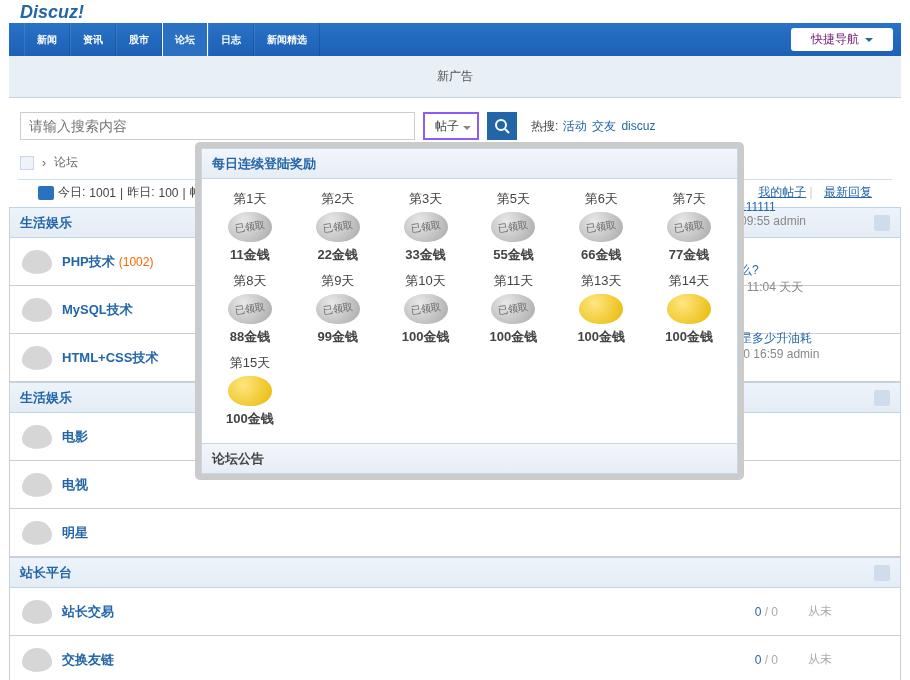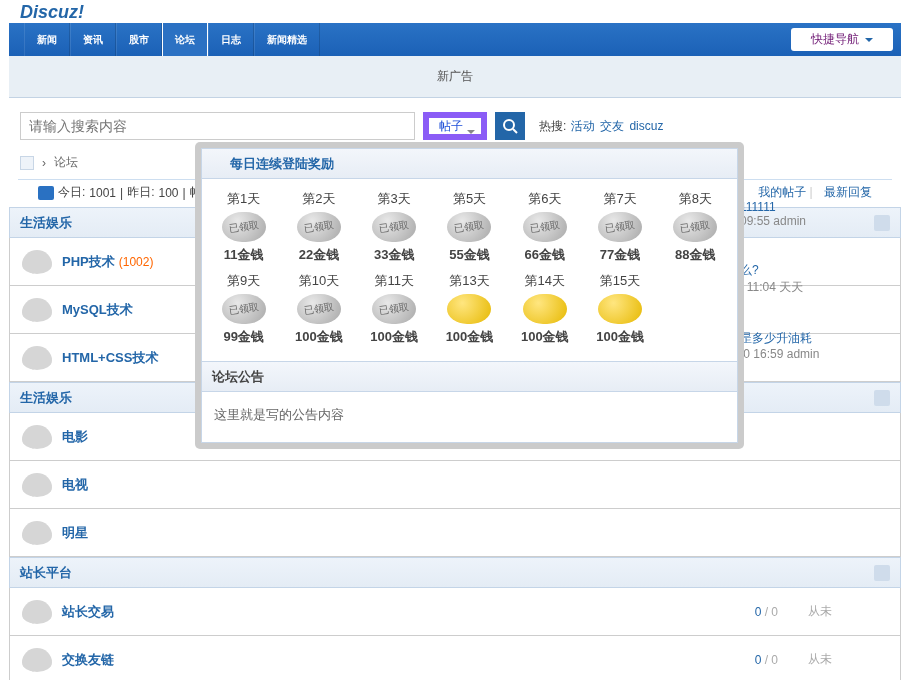--- a/index.html
+++ b/index.html
@@ -7,46 +7,46 @@
     a { text-decoration:none; }
     .logo { padding:2px 20px 0px; font-size:18px; font-weight:bold; font-style:italic; color:#2366a8;border-radius:7px; }
     .nav { background:linear-gradient(#2a72c5, #1b61b6); height:33px; display:flex; align-items:stretch; padding:0 0 0 15px; margin:0 9px; }
     .nav-item { color:#fff; font-size:10px; font-weight:bold; padding:0 12px; display:flex; align-items:center; border-right:1px solid rgba(0,0,0,0.15); border-left:1px solid rgba(255,255,255,0.1); cursor:pointer; }
     .nav-item.active { background:#2b71c3; border-top:1px solid #fff; border-right:1px solid #fff; border-left:1px solid #fff; margin-top:-1px; }
     .nav-spacer { flex:1; }
     .quick-nav { background:#fff; color:#701a75; font-size:12px; font-weight:normal; padding:3px 20px; margin:5px 8px 5px 0; border-radius:3px; display:flex; align-items:center; gap:6px; cursor:pointer; }
     .subnav { background:#e8eff5; border-bottom:1px solid #c3d3e4; height:42px; display:flex; align-items:center; justify-content:center; color:#555; margin:0 9px; }
     .search-bar { padding:14px 20px 10px; display:flex; align-items:center; gap:8px; }
     .search-input { flex:0 0 395px; height:28px; border:1px solid #ccc; padding:12px 8px; color:#b91c1c; font-size:14px; }
-    .search-type { border:6px solid #8b5cf6; height:28px; padding:0 18px 0 10px; display:flex; align-items:center; color:#1d4ed8; position:relative; cursor:pointer; background:#fff; }
+    .search-type { border:2px solid #8b5cf6; height:28px; padding:0 18px 0 10px; display:flex; align-items:center; color:#404040; position:relative; cursor:pointer; background:#fff; }
     .search-type::after { content:""; position:absolute; right:6px; top:12px; border:4px solid transparent; border-top-color:#888; }
     .search-btn { width:30px; height:28px; background:#2366a8; border:none; display:flex; align-items:center; justify-content:center; cursor:pointer; }
     .hot { margin-left:6px; color:#444; }
     .hot a { color:#2366a8; margin:0 1px; }
     .breadcrumb { padding:4px 20px 8px; display:flex; align-items:center; gap:8px; color:#666; }
     .home-ico { width:14px; height:14px; border:1px solid #c8d6e6; background:#eef3f9; }
     .stats-bar { display:flex; align-items:center; padding:4px 20px 6px; gap:4px; color:#444; border-top:1px solid #cddef0; margin:0 9px;}
     .stats-ico { width:16px; height:14px; background:#2a71c2; border-radius:2px; }
     .stats-right { margin-left:auto; }
-    .stats-right a { color:#2366a8; margin-left:8px; }
+    .stats-right a { color:#2366a8; margin-left:8px;text-decoration:underline; }
     .wrap { padding:0 9px; }
     .section-head { background:linear-gradient(#edf3fa,#e4ecf5); border:1px solid #c3d4e7; height:31px; display:flex; align-items:center; padding:0 10px; color:#2366a8; font-weight:bold; font-size:13px; }
     .collapse { margin-left:auto; width:16px; height:16px; background:#cfdceb; cursor:pointer; border-radius:2px;}
     .forum-row { border:1px solid #cdcdcd; border-top:none; height:48px; display:flex; align-items:center; padding:0 12px; }
     .bubble { width:30px; height:24px; background:#d6d6d6; border-radius:50% 50% 50% 50%/60% 60% 40% 40%; margin-right:10px; position:relative; }
     .bubble::after { content:""; position:absolute; bottom:-5px; left:6px; border:5px solid transparent; border-top-color:#d6d6d6; }
     .forum-name { color:#2366a8; font-size:13px; font-weight:bold; }
     .forum-today { color:#ff6600; font-weight:normal; margin-left:4px; }
     .forum-counts { margin-left:auto; color:#aaa; }
     .forum-counts b { color:#2366a8; font-weight:normal; }
     .forum-last { width:80px; text-align:left; color:#aaa; margin-left:30px; }
     
     .modal { position:absolute; left:195px; top:142px; width:549px; background:#fff; border:6px solid rgba(160,160,160,0.55); border-radius:5px; box-shadow: none; }
-    .modal-head { background:linear-gradient(#f3f6fb,#e7edf5); border:1px solid #c7d6e8; height:31px; display:flex; align-items:center; padding:0 28px; font-weight:bold; color:#2366a8; font-size:13px; }
-    .days-grid { display:grid; grid-template-columns:repeat(7, 1fr); padding:8px 4px 6px; border-left:1px solid #c7d6e8; border-right:1px solid #c7d6e8; row-gap:2px;}
+    .modal-head { background:linear-gradient(#f3f6fb,#e7edf5); border:1px solid #c7d6e8; height:31px; display:flex; align-items:center; padding:0 10px; font-weight:bold; color:#2366a8; font-size:13px; }
+    .days-grid { display:grid; grid-template-columns:repeat(6, 1fr); padding:8px 4px 6px; border-left:1px solid #c7d6e8; border-right:1px solid #c7d6e8; row-gap:2px;}
     .day-cell { text-align:center; padding:3px 0; }
     .day-label { color:#444; margin-bottom:4px; font-size:13px; }
     .coin { width:44px; height:30px; margin:0 auto 4px; border-radius:50%/55%; position:relative; }
     .coin.gray { background:radial-gradient(circle at 35% 30%, #e8e8e8, #a7a7a7); }
     .coin.gold { background:radial-gradient(circle at 35% 30%, #ffe680, #e6b800); }
     .coin.gray::after { content:attr(data-txt); position:absolute; inset:0; display:flex; align-items:center; justify-content:center; color:#666; font-size:10px; transform:rotate(-8deg); }
     .day-amount { color:#444; font-size:13px;font-weight:bold;}
     .day-amount.claim { color:#ff3300; }
     .pad { height:6px; border-left:1px solid #c7d6e8; border-right:1px solid #c7d6e8; }
     .announce-head { background:linear-gradient(#f3f6fb,#e7edf5); border:1px solid #c7d6e8; border-top:1px solid #c7d6e8; height:31px; display:flex; align-items:center; padding:0 10px; font-weight:bold; color:#444; font-size:13px; }
@@ -228,14 +228,13 @@
         <div class="day-amount">100金钱</div>
       </div>
       <div class="day-cell">
         <div class="day-label">第15天</div>
         <div class="coin gold" data-txt=""></div>
         <div class="day-amount">100金钱</div>
       </div>
     </div>
   <div class="pad"></div>
   <div class="announce-head">论坛公告</div>
-  <div class="announce-body">这里就是写的公告内容</div>
 </div>
 
 </body></html>

